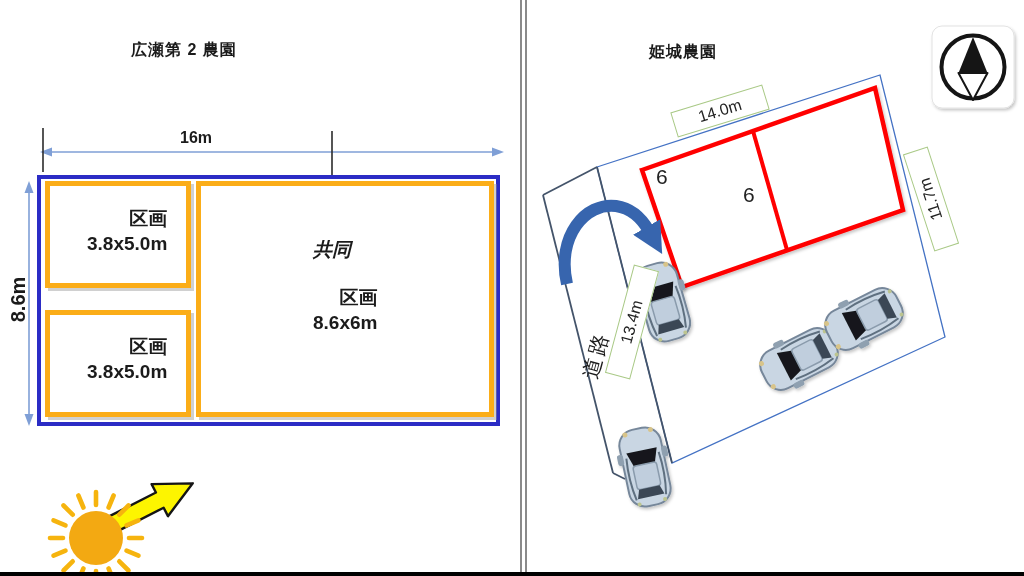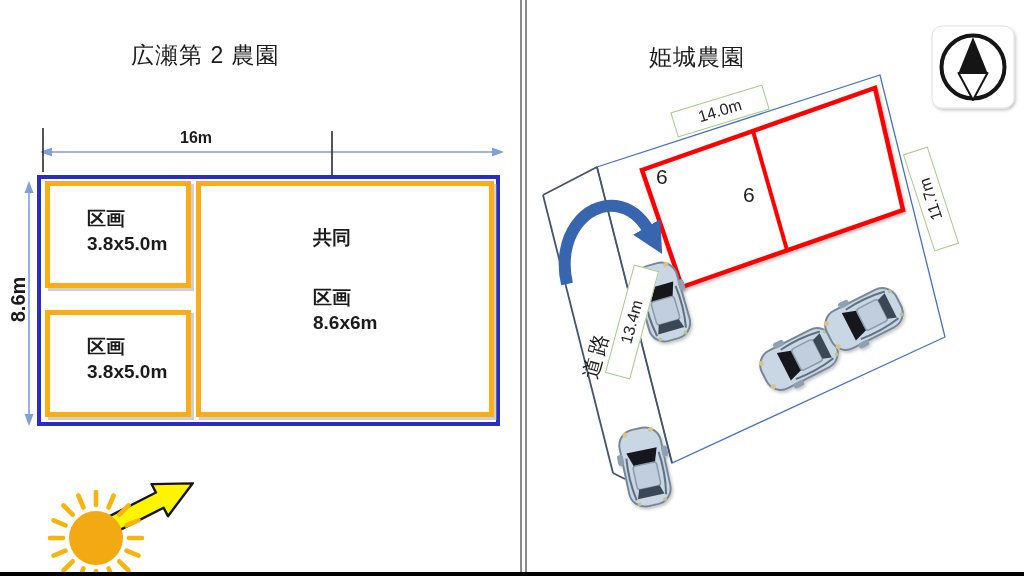--- a/index.html
+++ b/index.html
@@ -1,27 +1,27 @@
 <!DOCTYPE html>
 <html><head>
 <meta charset="utf-8">
 <style>
   html,body{margin:0;padding:0;background:#ffffff;}
   .stage{position:relative;width:1024px;height:576px;background:#ffffff;overflow:hidden;
          font-family:"Liberation Sans","DejaVu Sans",sans-serif;color:#1b1b1b;}
   .abs{position:absolute;}
   .lbl{position:absolute;white-space:nowrap;color:#1b1b1b;}
   .b{font-weight:700;}
-  .title{font-size:23px;font-weight:400;letter-spacing:1px;text-align:center;}
+  .title{font-size:16px;font-weight:700;letter-spacing:1px;text-align:center;}
   
   .blue-rect{position:absolute;left:37px;top:175px;width:463px;height:251px;
              border:4px solid #2B2CC5;box-sizing:border-box;background:#fff;}
   .orange-rect{position:absolute;border:5px solid #FBAD18;box-sizing:border-box;
                background:#fff;box-shadow:3px 3px 0 rgba(150,150,150,.45);}
-  .plotlbl{font-size:19px;font-weight:700;line-height:25px;}
+  .plotlbl{font-size:19px;font-weight:700;line-height:25px;text-align:right;}
   
   .dimbox{position:absolute;background:#fff;border:1.6px solid #A9C986;box-sizing:border-box;
           display:flex;align-items:center;justify-content:center;font-size:16px;color:#222;}
   .rot-17{transform:rotate(-17deg);}
   .rot-75{transform:rotate(-75deg);}
   .rot-108{transform:rotate(-108deg);}
   .rot-90{transform:rotate(-90deg);}
   .road-word{position:absolute;display:flex;align-items:center;justify-content:center;
              font-size:21px;letter-spacing:3px;color:#1b1b1b;}
   .num6{font-size:21px;font-weight:400;color:#222;}
@@ -143,21 +143,21 @@
       <span>3.8x5.0m</span>
     </div>
 
     <div class="orange-rect" style="left:45px;top:310px;width:146px;height:107px;"></div>
     <div class="lbl plotlbl" style="left:87px;top:334px;">
       <span>区画</span><br>
       <span>3.8x5.0m</span>
     </div>
 
     <div class="orange-rect" style="left:196px;top:181px;width:298px;height:236px;"></div>
-    <div class="lbl plotlbl" style="left:313px;top:225px;">共同</div>
+    <div class="lbl plotlbl" style="left:313px;top:237px;font-style:italic;">共同</div>
     <div class="lbl plotlbl" style="left:313px;top:285px;">
       <span>区画</span><br>
       <span>8.6x6m</span>
     </div>
   </div>
 
   <div class="divider-line" style="left:520px;"></div>
   <div class="divider-line" style="left:525px;"></div>
 
   <div class="abs" style="left:527px;top:0;width:497px;height:576px;padding-left:37px;">

